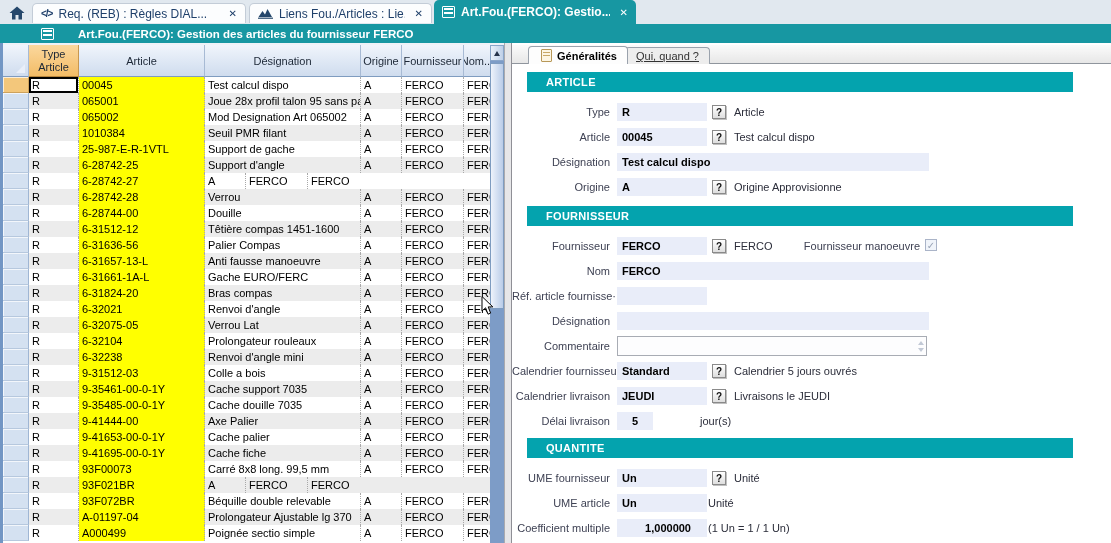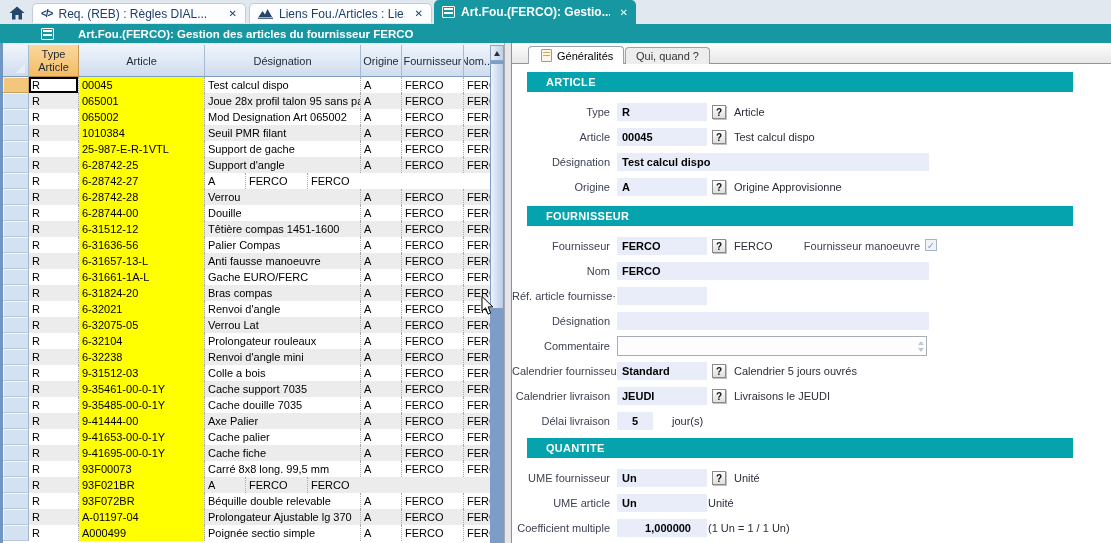--- a/index.html
+++ b/index.html
@@ -65,22 +65,22 @@
   
   .splitter{position:absolute;left:504px;top:43px;width:8px;height:500px;background:#e6e6e8;
         border-left:1px solid #aaaaae;border-right:1px solid #8f8f96;box-sizing:border-box;}
 
   
   .detail{position:absolute;left:512px;top:43px;width:599px;height:500px;background:#fff;}
   .dtabs{position:absolute;left:0;top:2px;width:599px;height:19px;background:linear-gradient(#fbfbfb,#e7e7e7);
         border-bottom:1px solid #8f959d;box-sizing:border-box;}
   .dtab{position:absolute;top:1px;height:18px;display:flex;align-items:center;gap:5px;padding:0 10px;
         border:1px solid #9aa2ac;border-bottom:none;border-radius:4px 4px 0 0;box-sizing:border-box;}
-  .dtab.active{left:16px;background:#fdfdfd;font-weight:normal;color:#000;z-index:2;padding-left:12px;}
-  .dtab.inactive{left:113px;background:#ededed;color:#333;top:2px;height:17px;}
+  .dtab.active{left:16px;background:#fdfdfd;font-weight:bold;color:#000;z-index:2;padding-left:12px;}
+  .dtab.inactive{left:113px;background:#ededed;color:#333;top:2px;height:17px;text-decoration:underline;}
   .pageicon{width:9px;height:11px;background:#fdf6e4;border:1px solid #b89858;border-radius:1px;position:relative;flex:none;}
   .pageicon::before{content:"";position:absolute;left:1px;top:2px;right:1px;height:1px;background:#c8a868;box-shadow:0 3px 0 #c8a868;}
 
   .dbody{position:absolute;left:0;top:21px;width:599px;height:479px;padding-top:8px;box-sizing:border-box;overflow:hidden;}
   .dsection{margin-top:0;}
   .dsection + .dsection{margin-top:6px;}
   .dsection.last{margin-top:4px;}
   .sheader{height:20px;line-height:20px;width:546px;margin-left:15px;margin-bottom:8px;background:#04a3ae;
         color:#fff;font-weight:bold;padding-left:19px;box-sizing:border-box;letter-spacing:.3px;}
   .frow{position:relative;height:25px;}
@@ -95,21 +95,21 @@
   .spin{position:absolute;right:1px;top:1px;width:9px;height:16px;}
   .spin::before{content:"";display:block;margin:3px auto 3px;width:0;height:0;
         border-left:3px solid transparent;border-right:3px solid transparent;border-bottom:4px solid #c2c9d6;}
   .spin::after{content:"";display:block;margin:0 auto;width:0;height:0;
         border-left:3px solid transparent;border-right:3px solid transparent;border-top:4px solid #c2c9d6;}
   .qbtn{position:absolute;left:200px;top:5px;width:14px;height:14px;border:1px solid #8a8a8a;
         background:linear-gradient(#ffffff,#dedede);box-shadow:1px 1px 0 #c0c0c0;
         font-weight:bold;font-size:10px;line-height:13px;text-align:center;box-sizing:border-box;color:#111;}
   .fdesc{position:absolute;left:196px;top:6px;color:#2b2d3a;white-space:nowrap;}
   .fdesc.afterhelp{left:222px;}
-  .fdesc.aftertiny{left:136px;padding-left:24px;}
+  .fdesc.aftertiny{left:164px;padding-left:24px;}
   .cklabel{position:absolute;left:240px;top:6px;width:168px;text-align:right;color:#3f4254;white-space:nowrap;}
   .cbox{position:absolute;left:413px;top:5px;width:12px;height:12px;border:1px solid #aab4c8;background:#f0f4fa;
         color:#98a2b4;font-size:10px;line-height:11px;text-align:center;box-sizing:border-box;}
 
   
   .cursor{position:absolute;left:481px;top:296px;z-index:50;}
 </style>
 </head>
 <body>
 

